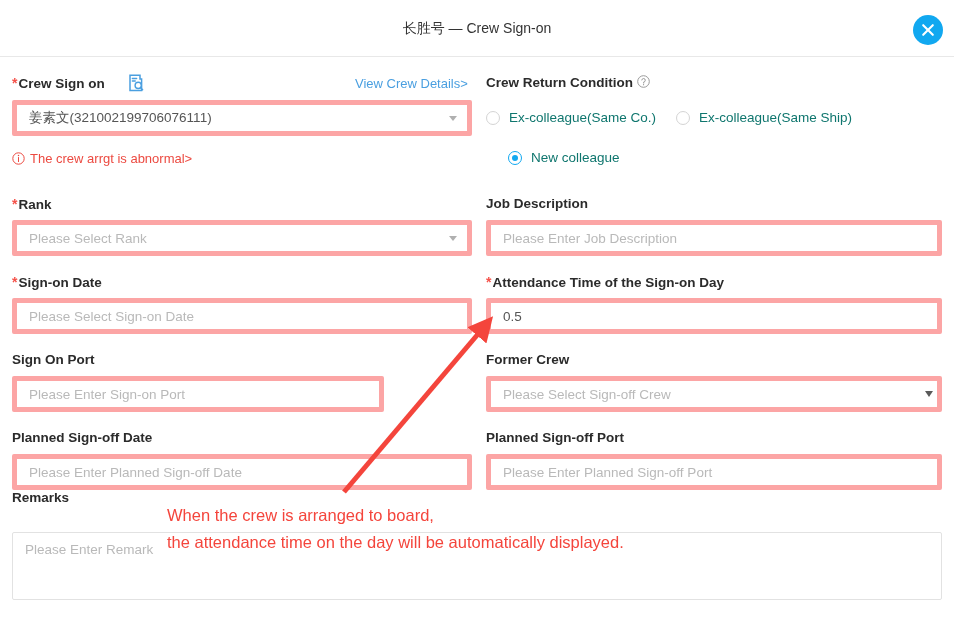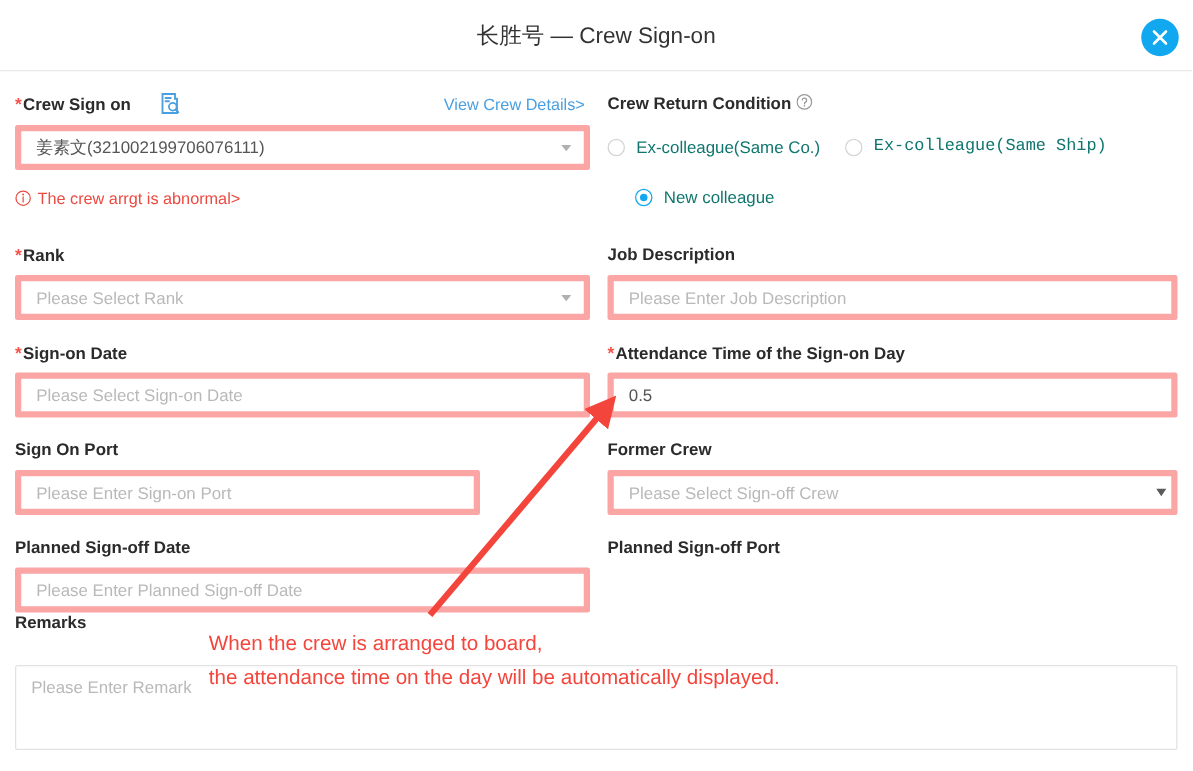--- a/index.html
+++ b/index.html
@@ -21,21 +21,21 @@
     position: absolute; left: 0; top: 0;
     width: 954px; height: 57px;
     background: #ffffff;
     border-bottom: 1px solid #e8e8e8;
   }
   .title-text {
     position: absolute; left: 0; top: 0;
     width: 954px; height: 57px;
     line-height: 57px;
     text-align: center;
-    font-size: 18px;
+    font-size: 14px;
     color: #333333;
     font-family: "Liberation Sans", sans-serif;
   }
   .close-btn {
     position: absolute; left: 913px; top: 15px;
     width: 30px; height: 30px;
     border-radius: 50%;
     background: #11a8f0;
     cursor: pointer;
   }
@@ -238,21 +238,21 @@
       </svg>
     </span>
   </div>
 
   <div class="radio-row">
     <label class="radio-item" style="left:486px; top:110px;">
       <span class="radio-circle"></span>
       <span class="radio-label">Ex-colleague(Same Co.)</span>
     </label>
 
-    <label class="radio-item" style="left:676px; top:110px;font-family:Liberation Mono, monospace;">
+    <label class="radio-item" style="left:676px; top:110px;">
       <span class="radio-circle"></span>
       <span class="radio-label">Ex-colleague(Same Ship)</span>
     </label>
 
     <label class="radio-item" style="left:508px; top:150px;">
       <span class="radio-circle checked"></span>
       <span class="radio-label">New colleague</span>
     </label>
   </div>
 
@@ -279,20 +279,21 @@
   <input class="inp" style="left: 12px; top: 376px; width: 372px;" placeholder="Please Enter Sign-on Port">
 
   <div class="field-label" style="left:486px; top:352px;">Former Crew</div>
   <input class="inp" style="left: 486px; top: 376px; width: 456px;" placeholder="Please Select Sign-off Crew">
   <div class="caret-hard" style="left:925px; top:391px;"></div>
 
   <div class="field-label" style="left:12px; top:430px;">Planned Sign-off Date</div>
   <input class="inp" style="left: 12px; top: 454px; width: 460px;" placeholder="Please Enter Planned Sign-off Date">
 
   <div class="field-label" style="left:486px; top:430px;">Planned Sign-off Port</div>
+  <input class="inp" style="left: 486px; top: 454px; width: 456px;" placeholder="Please Enter Planned Sign-off Port">
 
   <div class="field-label" style="left:12px; top:490px;">Remarks</div>
   <textarea class="ta" style="left: 12px; top: 532px; width: 930px; height: 68px;" placeholder="Please Enter Remark"></textarea>
 
   <svg id="anno-arrow" viewBox="0 0 954 617" aria-hidden="true">
     <defs>
       <marker id="ahead" markerWidth="5" markerHeight="5" refX="2.2" refY="2.5" orient="auto">
         <path d="M0,0 L5,2.5 L0,5 Z" fill="#f4453c"></path>
       </marker>
     </defs>

